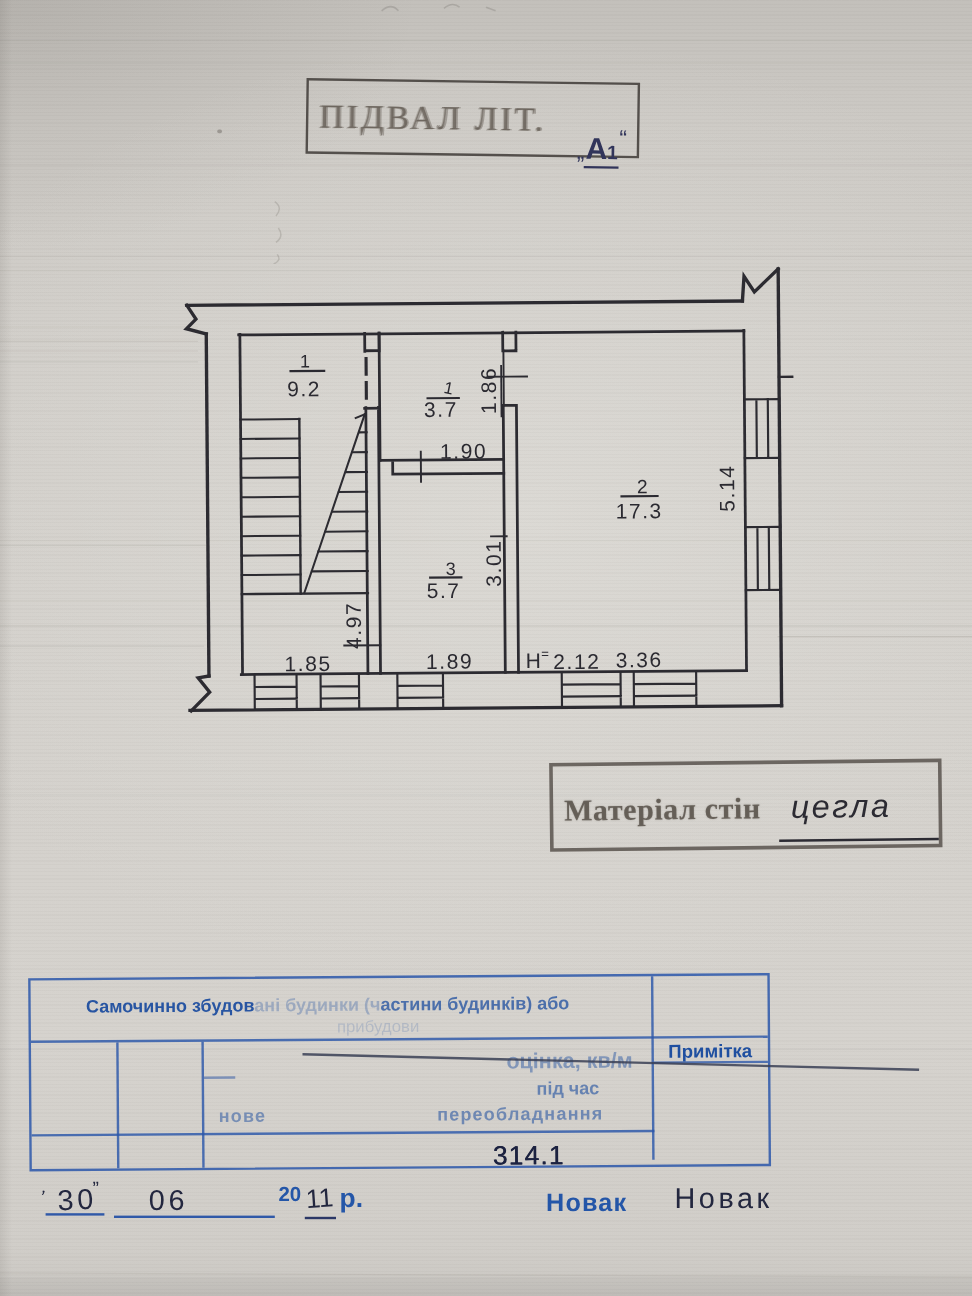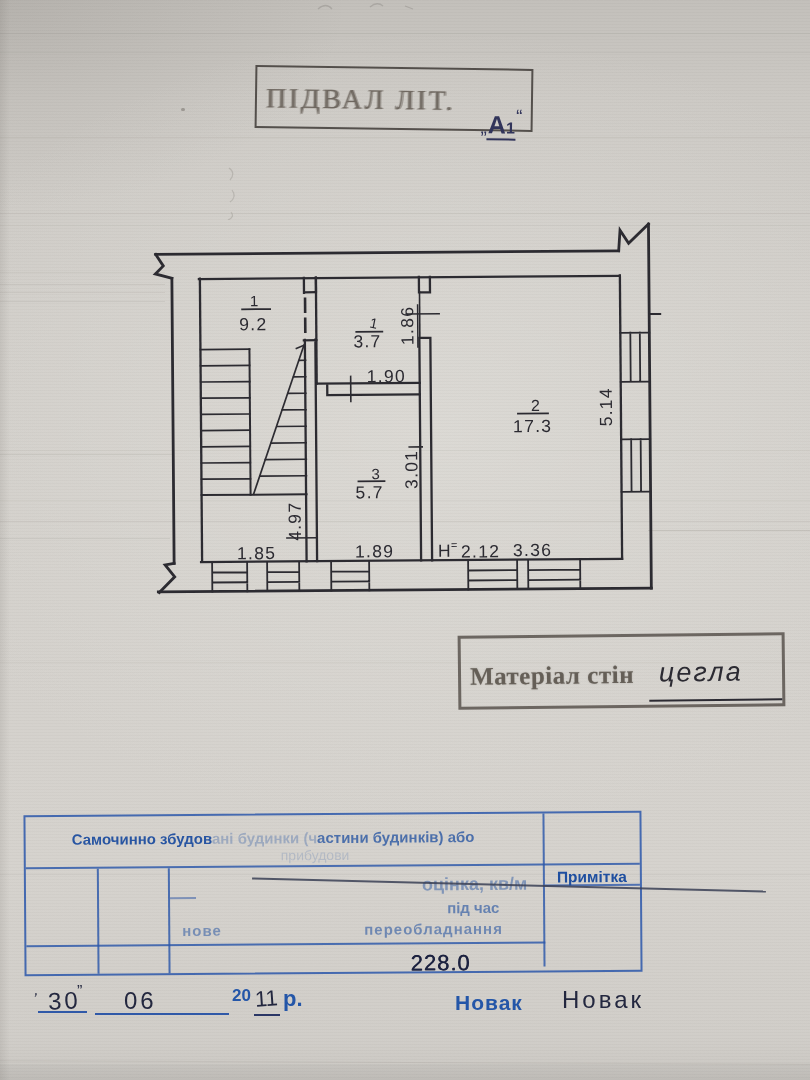--- a/index.html
+++ b/index.html
@@ -182,21 +182,21 @@
  <div class="abs" style="left:0;top:128px;width:519px;height:2.3px;background:rgba(43,87,170,.82)"></div>
  <div class="abs" style="left:519px;top:71px;width:95px;height:2.2px;background:rgba(43,87,170,.78)"></div>
  <div class="abs" style="left:46px;top:14px;font-weight:bold;font-size:15px;white-space:nowrap;"><span style="opacity:.95">Самочинно збудов</span><span style="opacity:.3">ані будинки (ч</span><span style="opacity:.75">астини будинків) або</span></div>
  <div class="abs" style="left:255px;top:32px;font-weight:normal;font-size:14px;opacity:.18;">прибудови</div>
  <div class="abs" style="left:531px;top:55px;font-weight:bold;font-size:15.5px;text-align:right;">Примітка</div>
  <div class="abs" style="left:144px;top:81px;width:26px;height:2px;background:rgba(40,82,164,.5)"></div>
  <div class="abs" style="left:396px;top:60px;font-weight:bold;font-size:18px;opacity:.45;white-space:nowrap;">оцінка, кв/м</div>
  <div class="abs" style="left:393px;top:85px;font-weight:bold;font-size:15px;opacity:.6;margin-left:28px;">під час</div>
  <div class="abs" style="left:156px;top:106px;font-weight:bold;font-size:15px;opacity:.5;letter-spacing:1px;">нове</div>
  <div class="abs" style="left:338px;top:106px;font-weight:bold;font-size:15px;opacity:.55;letter-spacing:1px;">переобладнання</div>
- <div class="abs" style="left:384px;top:136px;font-size:22px;letter-spacing:1px;color:#1c2240;text-shadow:0.4px 0 0 #1c2240;">228.0</div>
+ <div class="abs" style="left:384px;top:136px;font-size:22px;letter-spacing:1px;color:#1c2240;text-shadow:0.4px 0 0 #1c2240;">314.1</div>
 </div>
 
 <div class="abs" style="left:252px;top:884px;width:514px;height:1.7px;background:#3a3f55;transform:rotate(1.45deg);opacity:.85"></div>
 
 <div class="abs" style="left:24px;top:982px;width:780px;height:45px;white-space:nowrap;">
  <span class="abs" style="left:9px;top:8px;font-size:16px;color:#23273f;transform:rotate(14deg);">’</span>
  <span class="abs" style="left:24px;top:5px;font-size:24px;letter-spacing:3px;color:#23273f;transform:rotate(-3deg);">30</span>
  <span class="abs" style="left:53px;top:1px;font-size:16px;color:#23273f;">”</span>
  <span class="abs" style="left:100px;top:5px;font-size:24px;letter-spacing:3px;color:#23273f;">06</span>
  <span class="abs" style="left:208px;top:4px;font-size:17px;font-weight:bold;color:#2456a8;">20</span>

